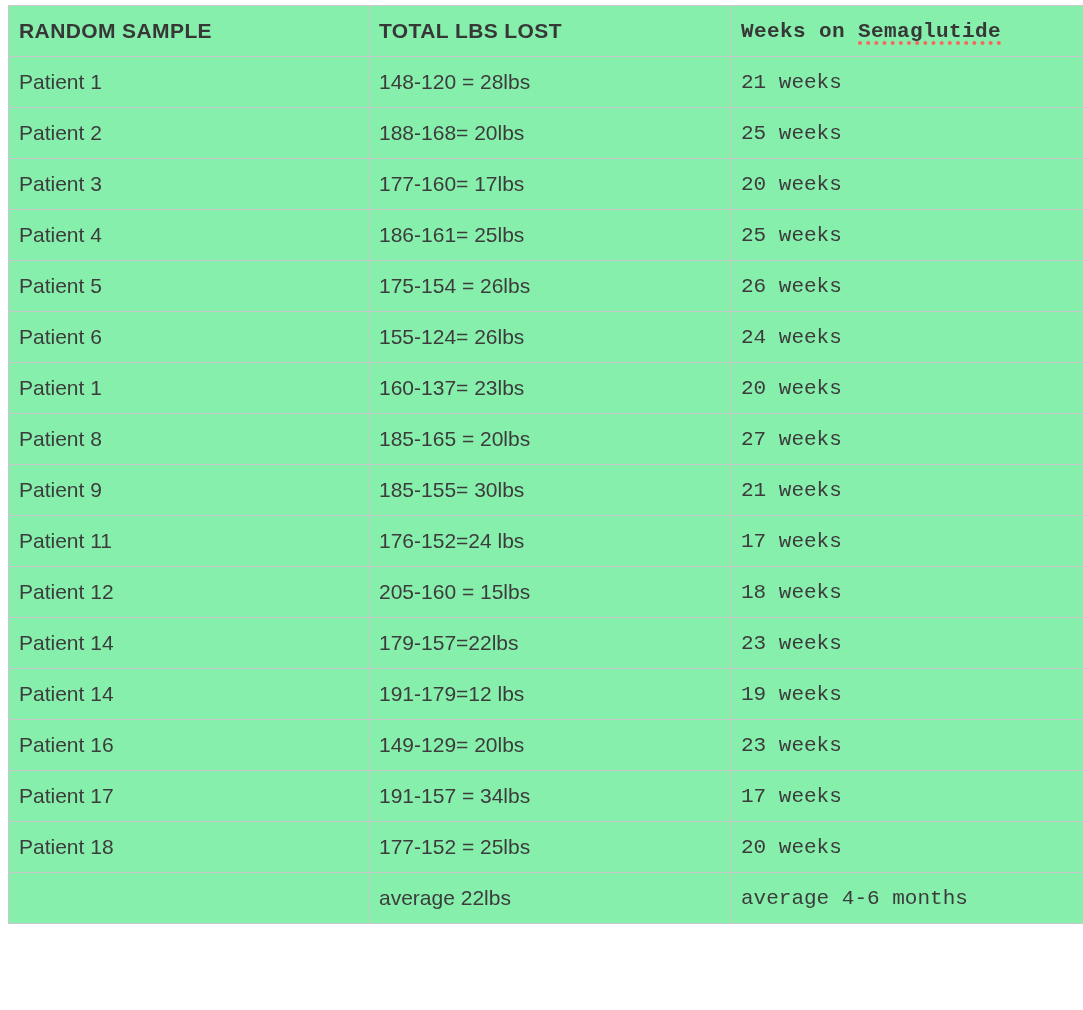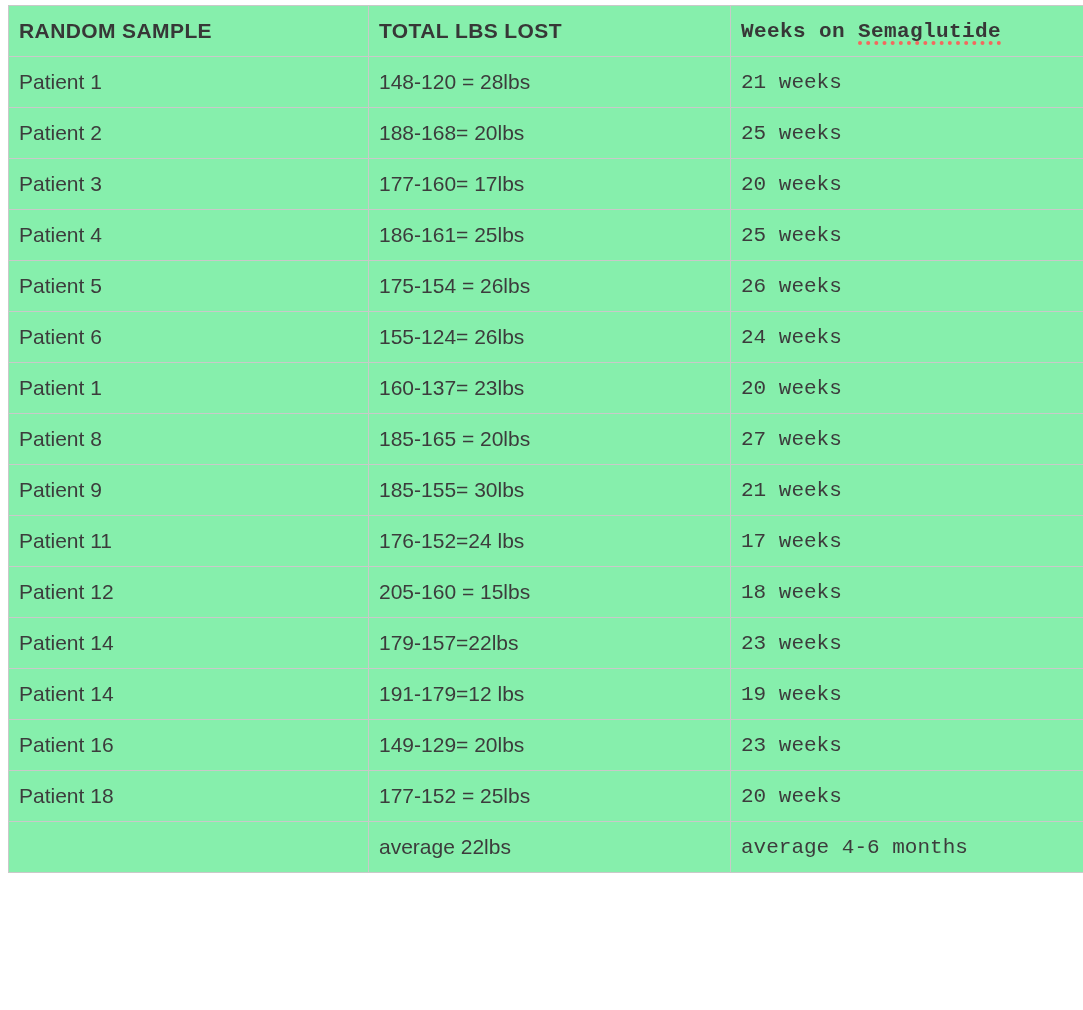--- a/index.html
+++ b/index.html
@@ -135,20 +135,25 @@
       <td>Patient 14</td>
       <td>191-179=12 lbs</td>
       <td>19 weeks</td>
     </tr>
     <tr>
       <td>Patient 16</td>
       <td>149-129= 20lbs</td>
       <td>23 weeks</td>
     </tr>
     <tr>
+      <td>Patient 17</td>
+      <td>191-157 = 34lbs</td>
+      <td>17 weeks</td>
+    </tr>
+    <tr>
       <td>Patient 18</td>
       <td>177-152 = 25lbs</td>
       <td>20 weeks</td>
     </tr>
     <tr>
       <td></td>
       <td>average 22lbs</td>
       <td>average 4-6 months</td>
     </tr>
   </tbody>

